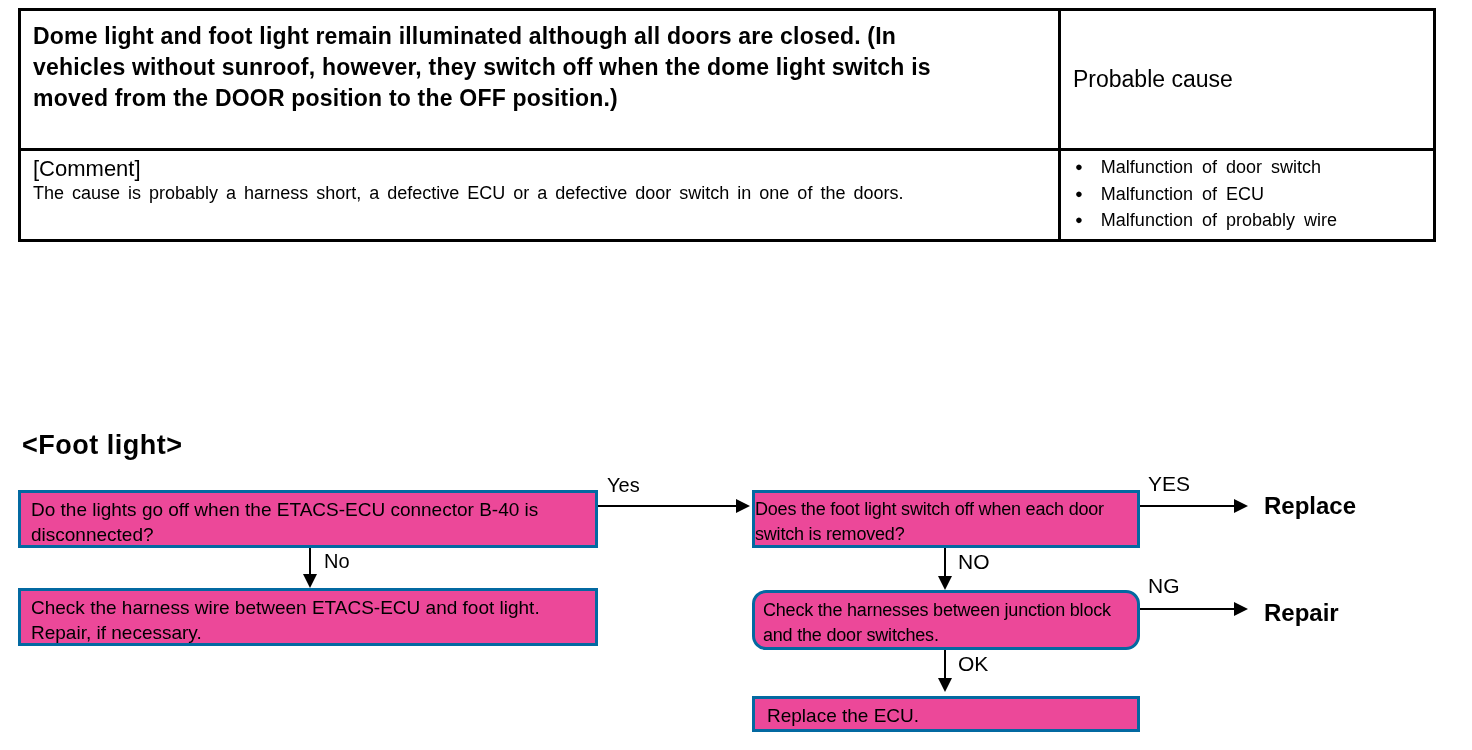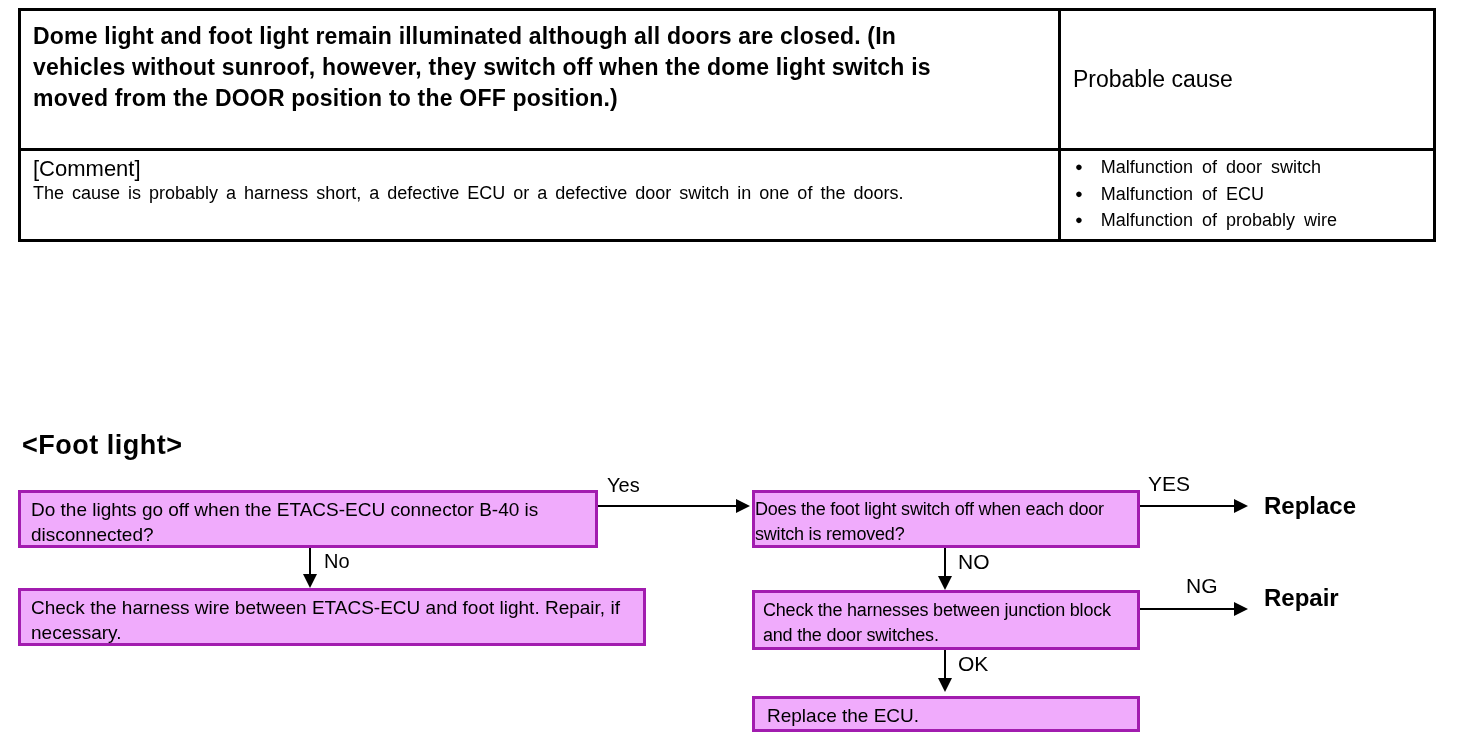--- a/index.html
+++ b/index.html
@@ -54,29 +54,29 @@
   }
 
   
   .flowchart { position: absolute; left: 0; top: 420px; width: 1472px; height: 330px; }
   .flow-title {
     position: absolute; left: 22px; top: 10px;
     font-weight: bold; font-size: 27px; letter-spacing: 0.5px;
   }
   .flow-box {
     position: absolute;
-    border: 3px solid #a21caf;
-    background: #f0abfc;
+    border: 3px solid #0369a1;
+    background: #ec4899;
     font-size: 19px; line-height: 25px;
     padding: 4px 10px;
   }
   .box-q1 { left: 18px;  top: 70px;  width: 580px; height: 58px; }
-  .box-a1 { left: 18px;  top: 168px; width: 628px; height: 58px; }
+  .box-a1 { left: 18px;  top: 168px; width: 580px; height: 58px; }
   .box-q2 { left: 752px; top: 70px;  width: 388px; height: 58px; font-size: 18px; letter-spacing: -0.2px; padding: 4px 0; }
-  .box-a2 { left: 752px; top: 170px; width: 388px; height: 60px; font-size: 18px; letter-spacing: -0.2px; padding: 5px 8px; }
+  .box-a2 { left: 752px; top: 170px; width: 388px; height: 60px; font-size: 18px; letter-spacing: -0.2px; padding: 5px 8px; border-radius: 14px; }
   .box-a3 { left: 752px; top: 276px; width: 388px; height: 36px; padding: 4px 12px; }
 
   .hline { position: absolute; height: 2px; background: #000; }
   .vline { position: absolute; width: 2px; background: #000; }
   .arrowhead-right {
     position: absolute; width: 0; height: 0;
     border-top: 7px solid transparent;
     border-bottom: 7px solid transparent;
     border-left: 14px solid #000;
   }
@@ -152,24 +152,24 @@
     <div class="hline" style="left:1140px; top:85px; width:96px;"></div>
     <div class="arrowhead-right" style="left:1234px; top:79px;"></div>
     <div class="flow-result" style="left:1264px; top:72px;">Replace</div>
 
     <div class="vline" style="left:944px; top:128px; height:28px;"></div>
     <div class="arrowhead-down" style="left:938px; top:156px;"></div>
     <div class="flow-label caps" style="left:958px; top:130px;">NO</div>
 
     <div class="flow-box box-a2">Check the harnesses between junction block and the door switches.</div>
 
-    <div class="flow-label caps" style="left:1148px; top:154px;margin-left:38px;">NG</div>
+    <div class="flow-label caps" style="left:1148px; top:154px;">NG</div>
     <div class="hline" style="left:1140px; top:188px; width:96px;"></div>
     <div class="arrowhead-right" style="left:1234px; top:182px;"></div>
-    <div class="flow-result" style="left:1264px; top:164px;">Repair</div>
+    <div class="flow-result" style="left:1264px; top:179px;">Repair</div>
 
     <div class="vline" style="left:944px; top:230px; height:30px;"></div>
     <div class="arrowhead-down" style="left:938px; top:258px;"></div>
     <div class="flow-label caps" style="left:958px; top:232px;">OK</div>
 
     <div class="flow-box box-a3">Replace the ECU.</div>
 
   </div>
 </div>
 

